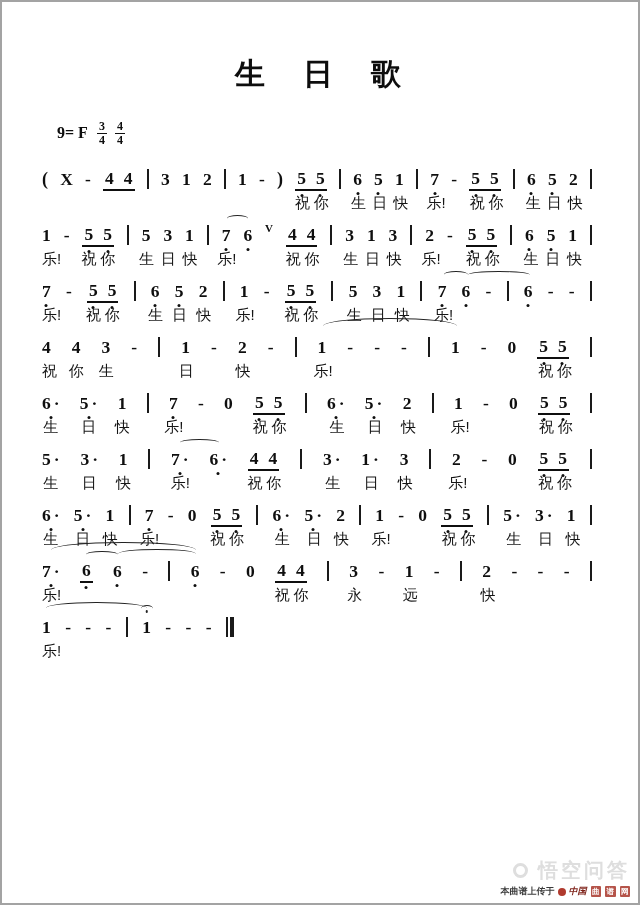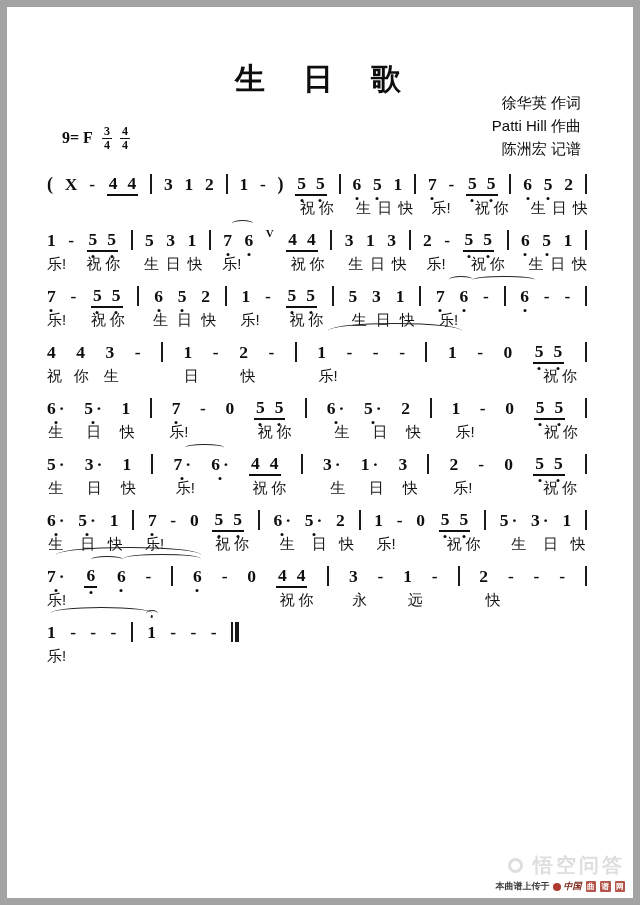--- a/index.html
+++ b/index.html
@@ -1,18 +1,18 @@
 <!DOCTYPE html>
 <html><head>
 <meta charset="utf-8">
 <style>
   html,body{margin:0;padding:0;background:#fff;}
   body{width:640px;height:905px;position:relative;overflow:hidden;
        font-family:"Liberation Sans",sans-serif;color:#111;}
-  .page{position:absolute;inset:0;border:7px solid #a3a3a3;box-sizing:border-box;background:#fff;}
+  .page{position:absolute;inset:0;border:2px solid #a3a3a3;box-sizing:border-box;background:#fff;}
 
   .title{position:absolute;top:52px;left:0;right:0;text-align:center;
          font-size:30px;font-weight:700;letter-spacing:4px;color:#0d0d0d;}
 
   .credits{position:absolute;top:84px;right:52px;text-align:right;
            font-size:15px;line-height:23px;color:#0d0d0d;}
 
   .keysig{position:absolute;top:118px;left:55px;display:flex;align-items:center;gap:9px;
           font-family:"Liberation Serif",serif;font-weight:700;font-size:16px;color:#0d0d0d;}
   .frac{display:inline-flex;flex-direction:column;align-items:center;
@@ -59,25 +59,20 @@
   .wm-box{display:inline-block;background:#b5544a;color:#fff;font-size:7.5px;
           padding:0.5px 1.5px;margin-left:1px;border-radius:1px;font-style:normal;}
 </style>
 </head>
 <body>
 
 <div class="page">
 
   <div class="title">生　日　歌</div>
 
-  <div class="credits">
-    <div>徐华英 作词</div>
-    <div>Patti Hill 作曲</div>
-    <div>陈洲宏 记谱</div>
-  </div>
 
   <div class="keysig">
     <span>9= F</span>
     <span style="display:inline-flex;gap:8px;">
         <span class="frac">
           <span class="num">3</span>
           <span class="den">4</span>
         </span>
         <span class="frac">
           <span class="num">4</span>

